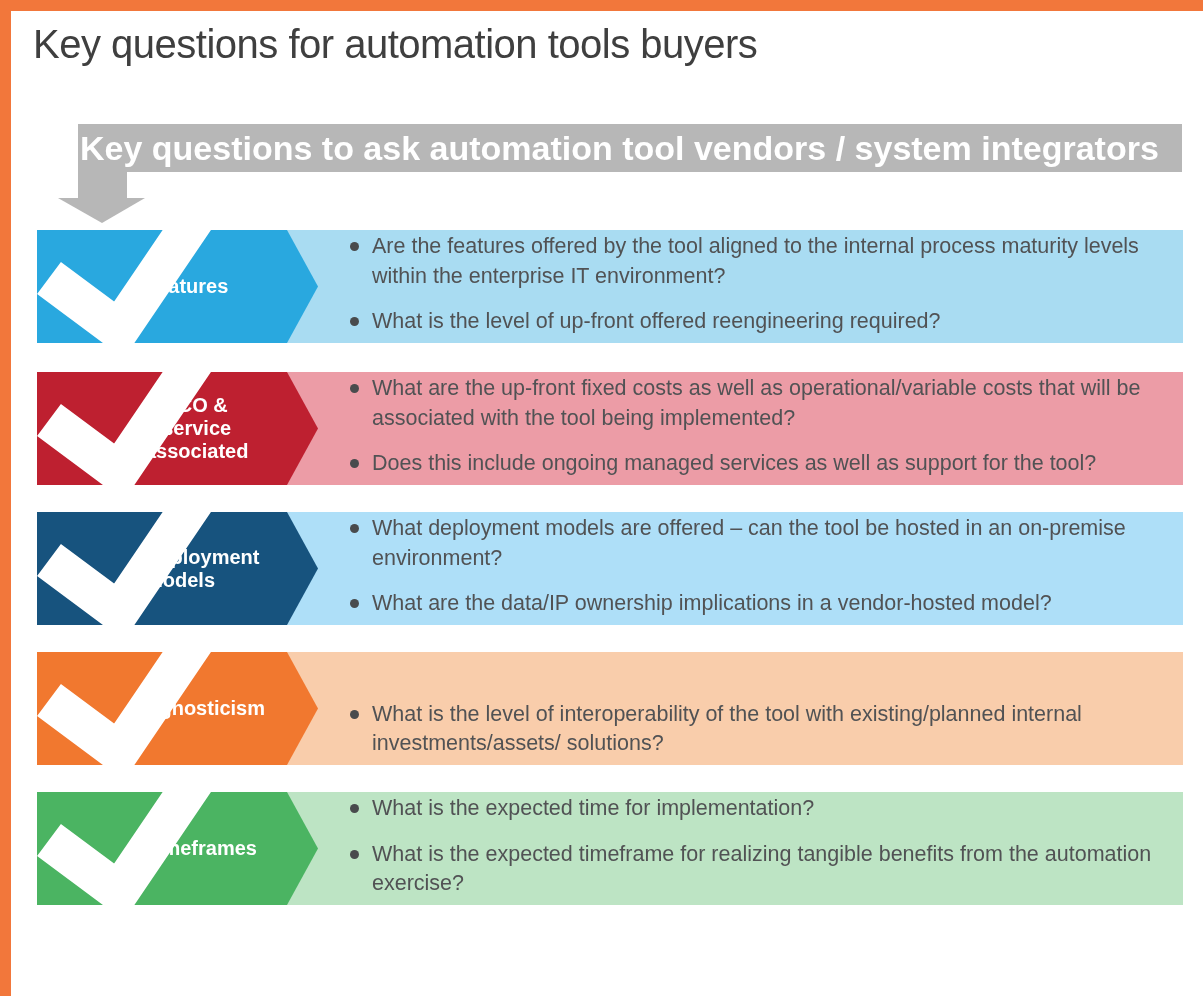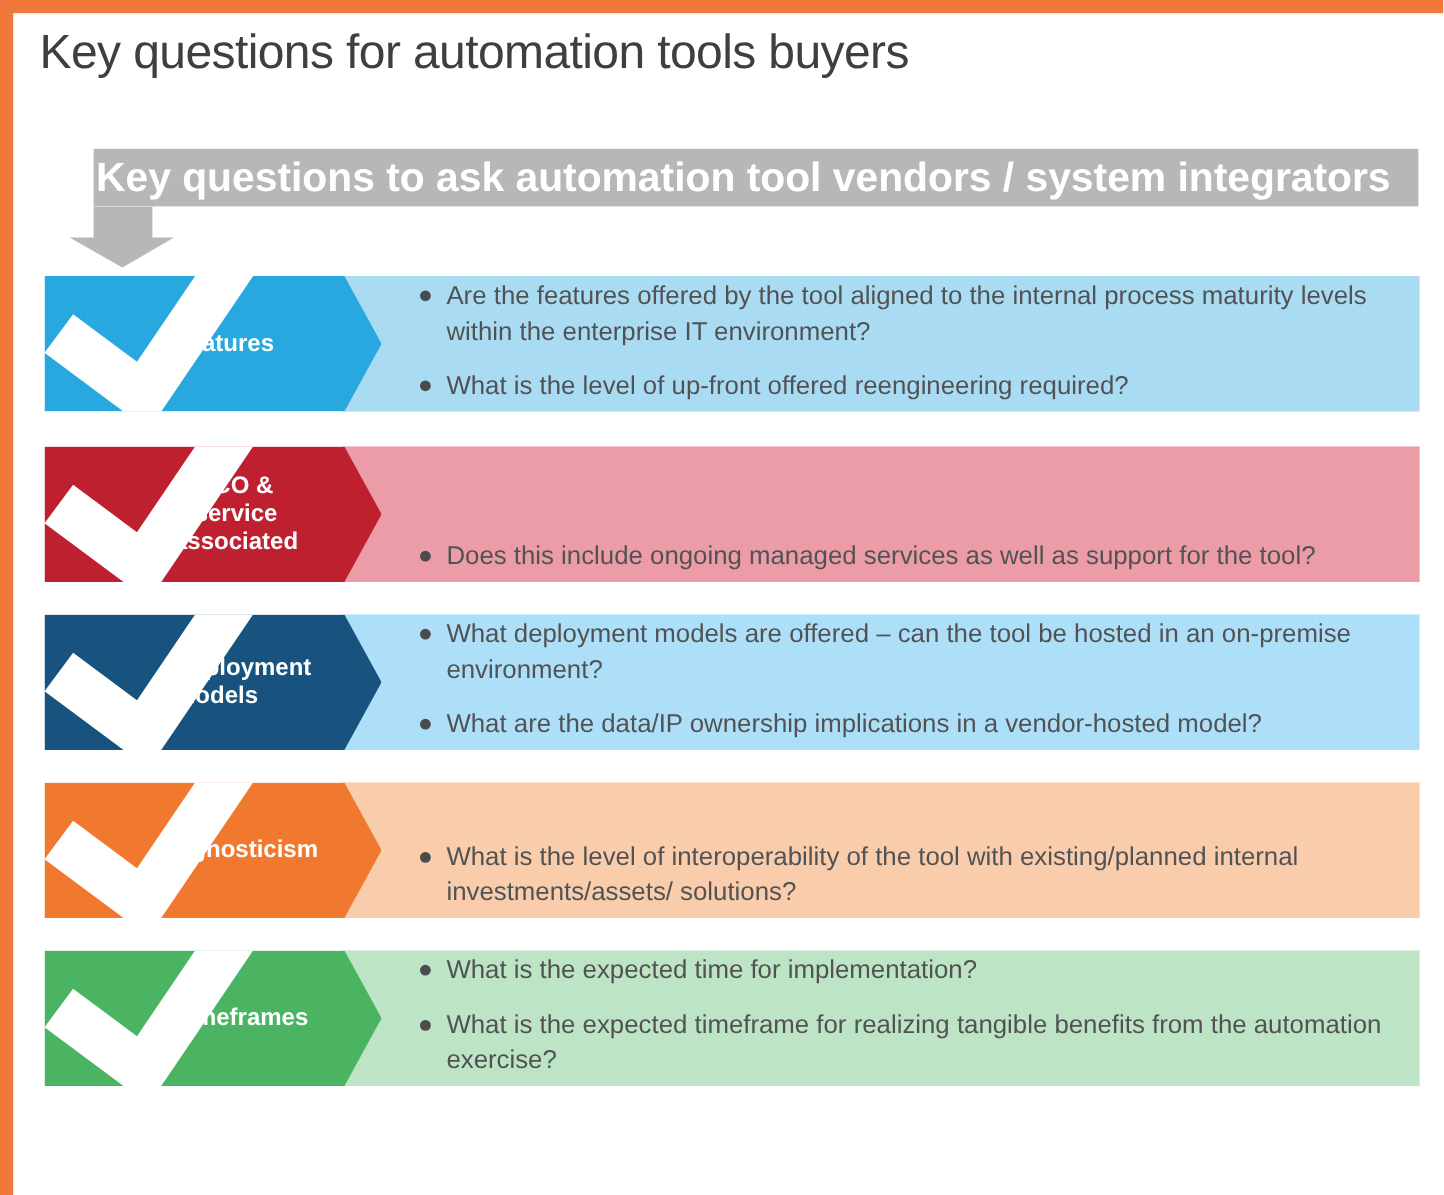--- a/index.html
+++ b/index.html
@@ -73,20 +73,21 @@
       <div class="cat-label">
         <div>Features</div>
         <div></div>
         <div></div>
       </div>
     </div>
   </div>
 
   <div class="row" style="top:372px">
     <div class="lightbox" style="background-color: rgb(236, 156, 166);">
+      <div class="bullet"><span>What are the up-front fixed costs as well as operational/variable costs that will be associated with the tool being implemented?</span></div>
       <div class="bullet"><span>Does this include ongoing managed services as well as support for the tool?</span></div>
     </div>
     <div class="chevron" style="background-color: rgb(190, 32, 48); text-align: center;">
       <svg class="check" width="281" height="113" viewBox="0 0 281 113">
         <polyline points="12,48 82,100 162,-18" fill="none" stroke="#ffffff" stroke-width="40"></polyline>
       </svg>
       <div class="cat-label">
         <div>TCO &amp;</div>
         <div>service</div>
         <div>associated</div>

